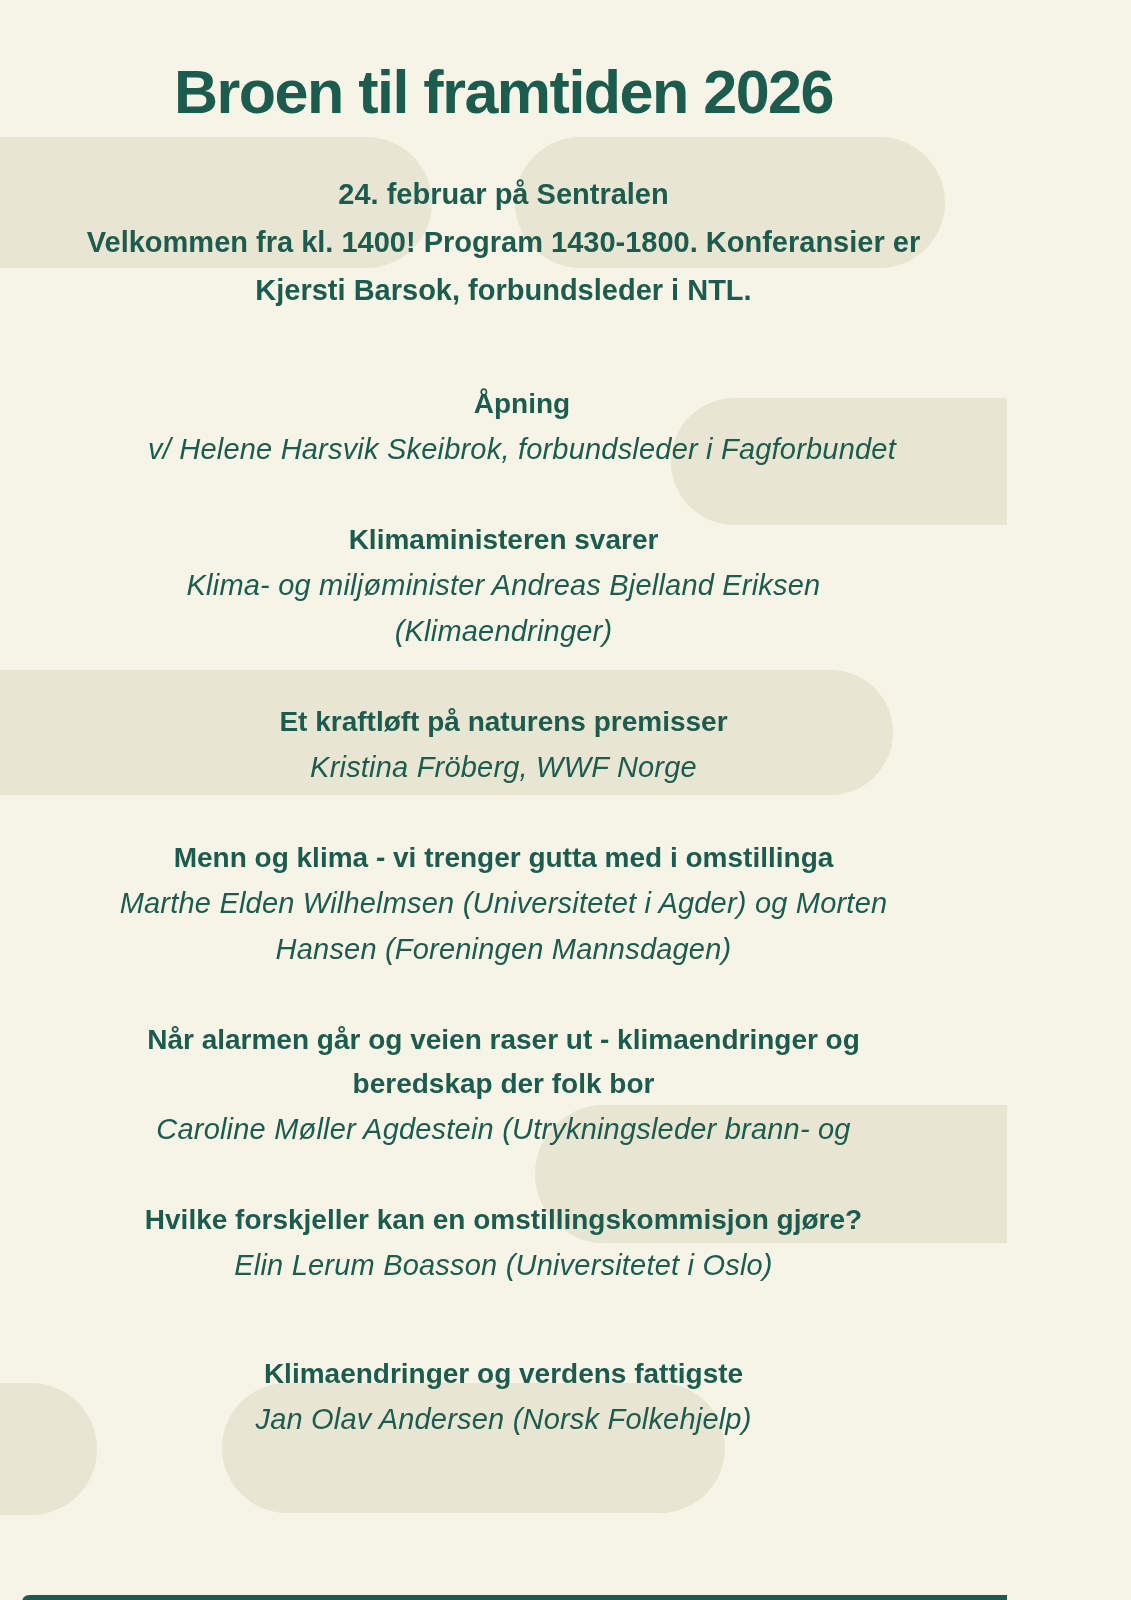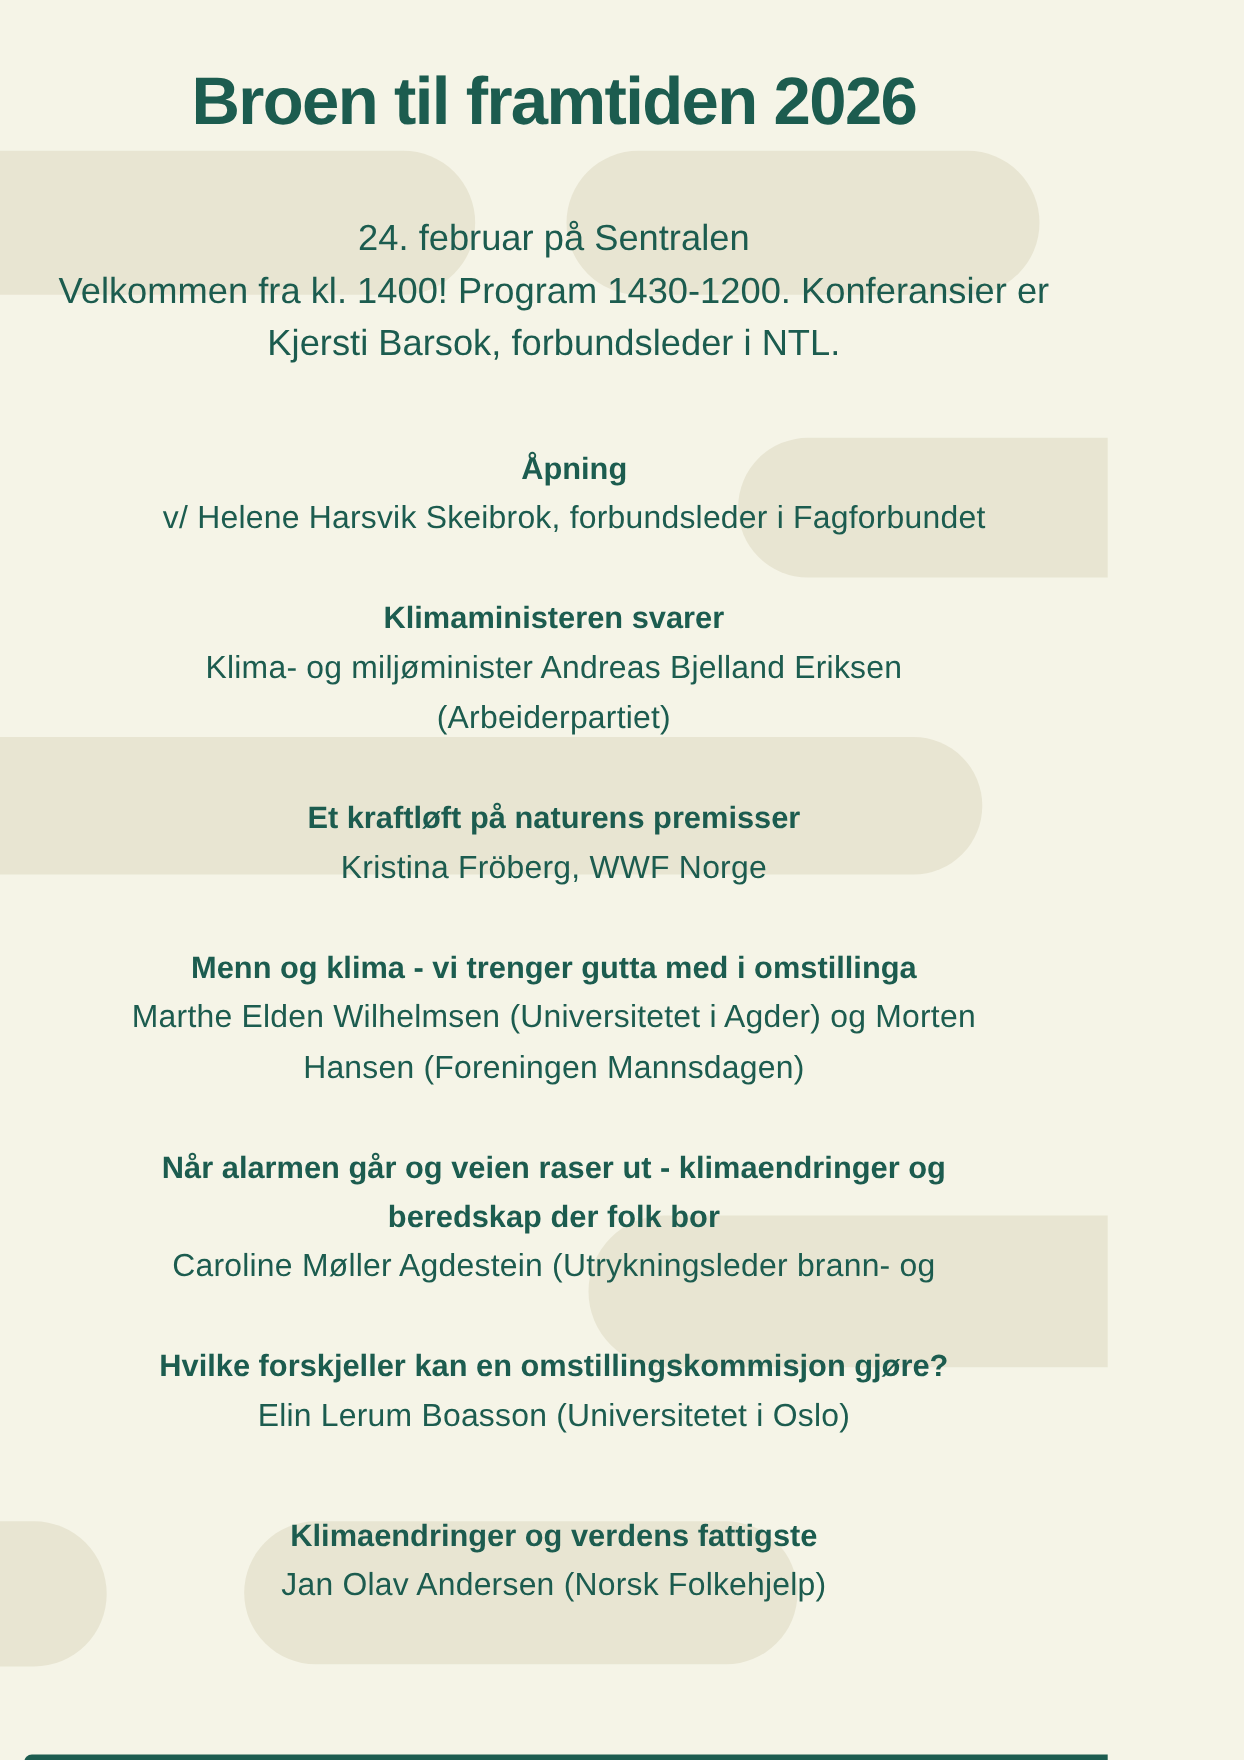--- a/index.html
+++ b/index.html
@@ -42,38 +42,39 @@
     text-align:center;
     color:var(--text);
   }
   .title{
     font-size:61px;
     font-weight:700;
     letter-spacing:-1.5px;
     line-height:1.05;
   }
   .intro{
-    margin-top:68px;
-    font-size:33px;
-    font-weight:400;
+    margin-top:46px;
+    font-size:29px;
+    font-weight:700;
     line-height:48px;
   }
   .sec{margin-top:46px;}
   .sec.first{margin-top:68px;margin-left:37px;}
   .sec.last{margin-top:64px;}
   .sec-title{
     font-size:28px;
     font-weight:700;
     line-height:44px;
   }
   .sec-speaker{
     font-size:29px;
     font-weight:400;
     line-height:46px;
     letter-spacing:0.2px;
+    font-style:italic;
   }
 </style>
 </head>
 <body>
 
 <div class="poster">
 
   <div class="blob blob-top-left"></div>
   <div class="blob blob-top-right"></div>
   <div class="blob blob-apning-right"></div>
@@ -83,40 +84,40 @@
   <div class="blob blob-bottom-left"></div>
   <div class="blob blob-bottom-center"></div>
   <div class="footer-bar"></div>
 
   <div class="content">
 
     <h1 class="title">Broen til framtiden 2026</h1>
 
     <div class="intro">
       <div>24. februar på Sentralen</div>
-      <div>Velkommen fra kl. 1400! Program 1430-1200. Konferansier er</div>
+      <div>Velkommen fra kl. 1400! Program 1430-1800. Konferansier er</div>
       <div>Kjersti Barsok, forbundsleder i NTL.</div>
     </div>
 
     <div class="sec first">
       <div class="sec-title">
         <div>Åpning</div>
       </div>
       <div class="sec-speaker">
         <div>v/ Helene Harsvik Skeibrok, forbundsleder i Fagforbundet</div>
       </div>
     </div>
 
     <div class="sec">
       <div class="sec-title">
         <div>Klimaministeren svarer</div>
       </div>
       <div class="sec-speaker">
         <div>Klima- og miljøminister Andreas Bjelland Eriksen</div>
-        <div>(Arbeiderpartiet)</div>
+        <div>(Klimaendringer)</div>
       </div>
     </div>
 
     <div class="sec">
       <div class="sec-title">
         <div>Et kraftløft på naturens premisser</div>
       </div>
       <div class="sec-speaker">
         <div>Kristina Fröberg, WWF Norge</div>
       </div>

